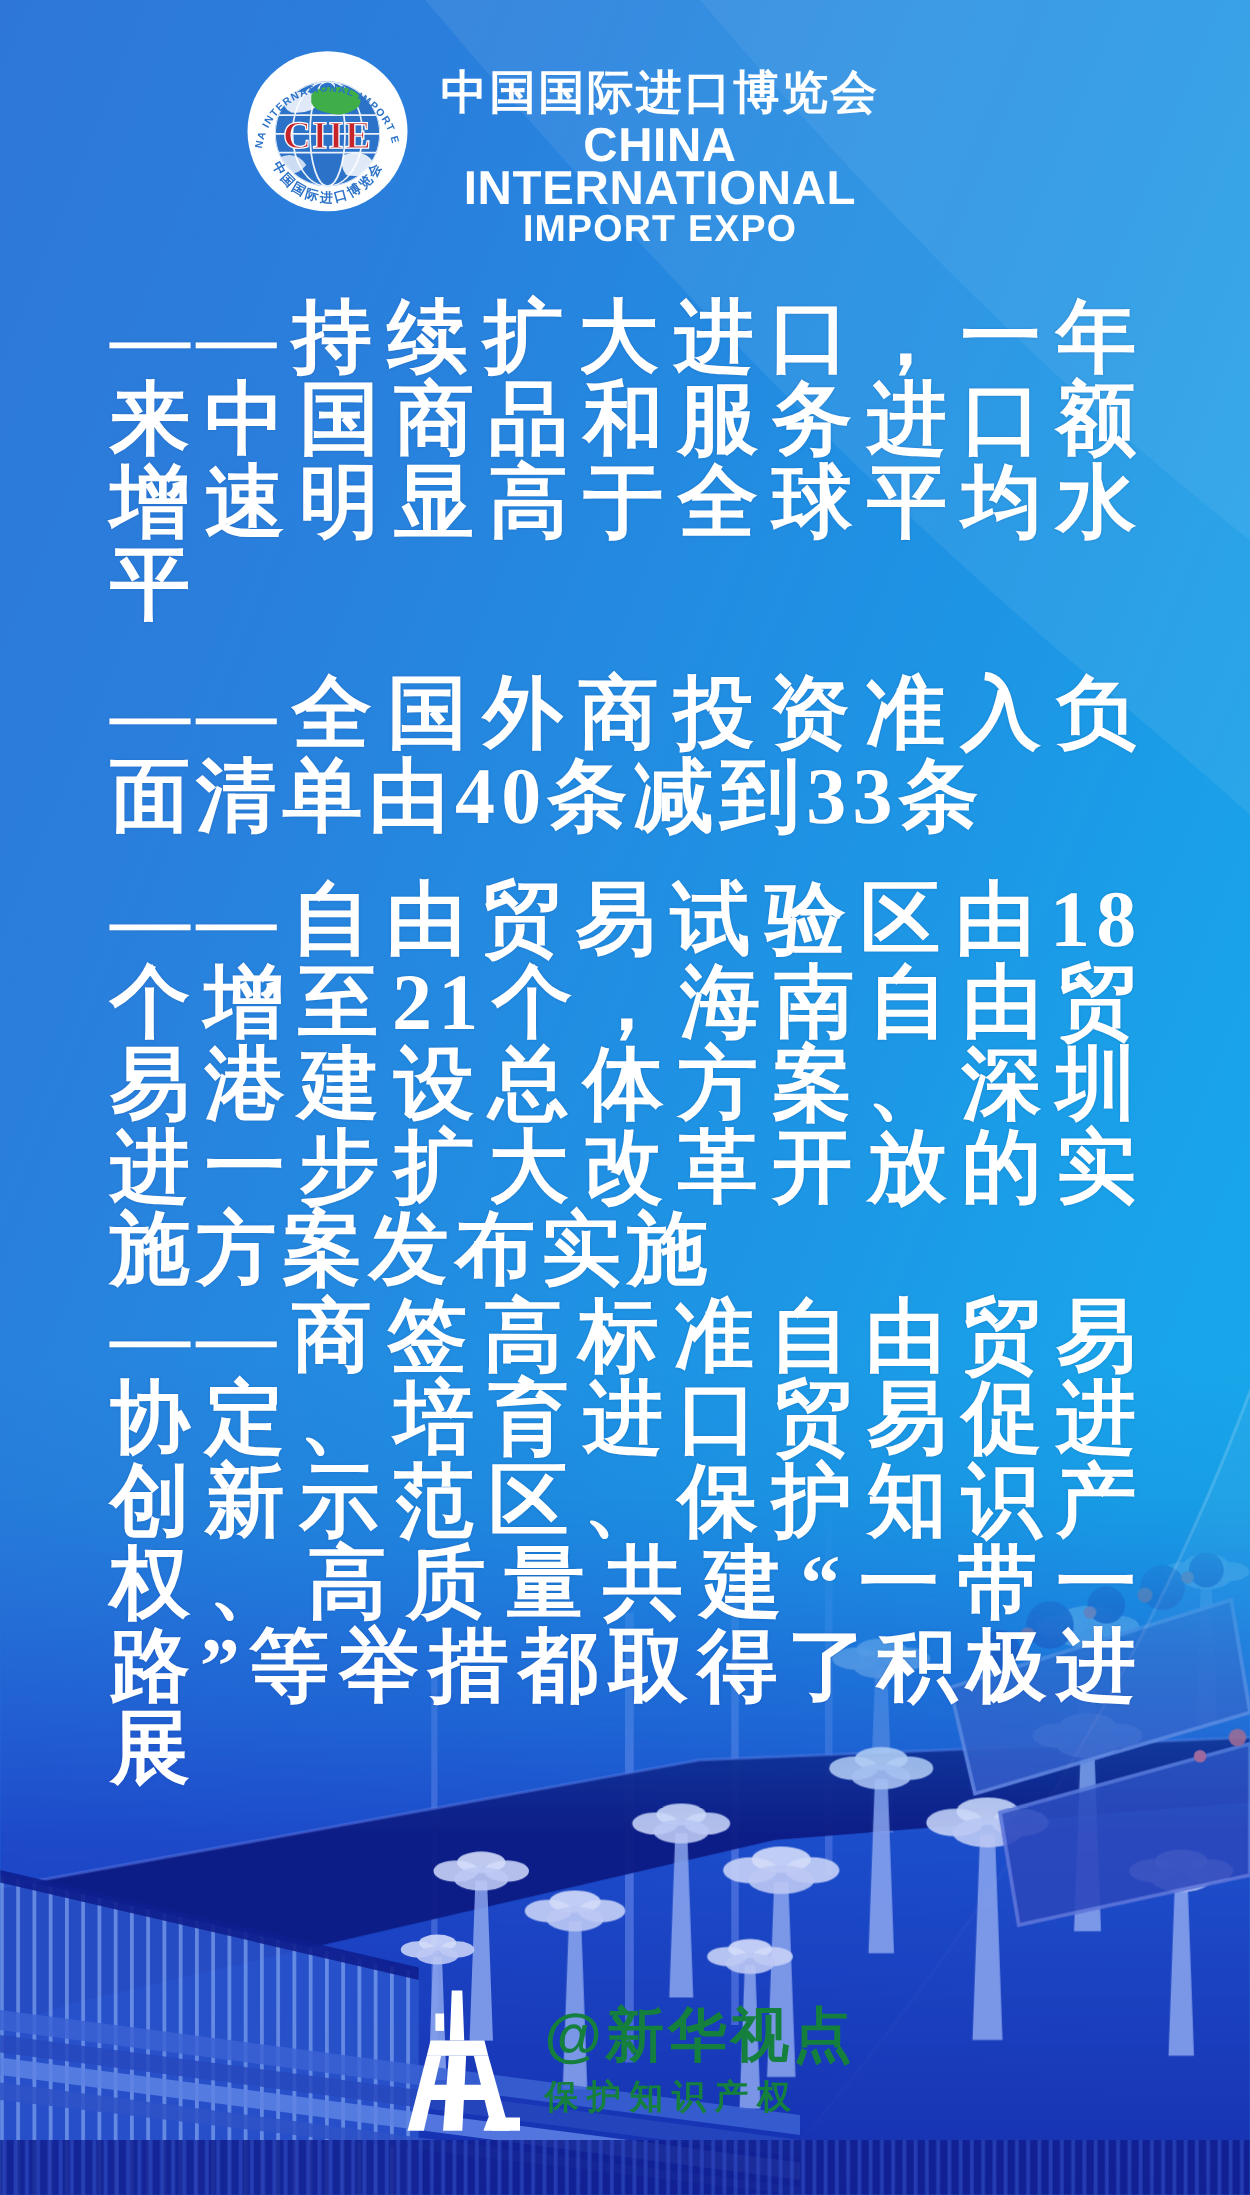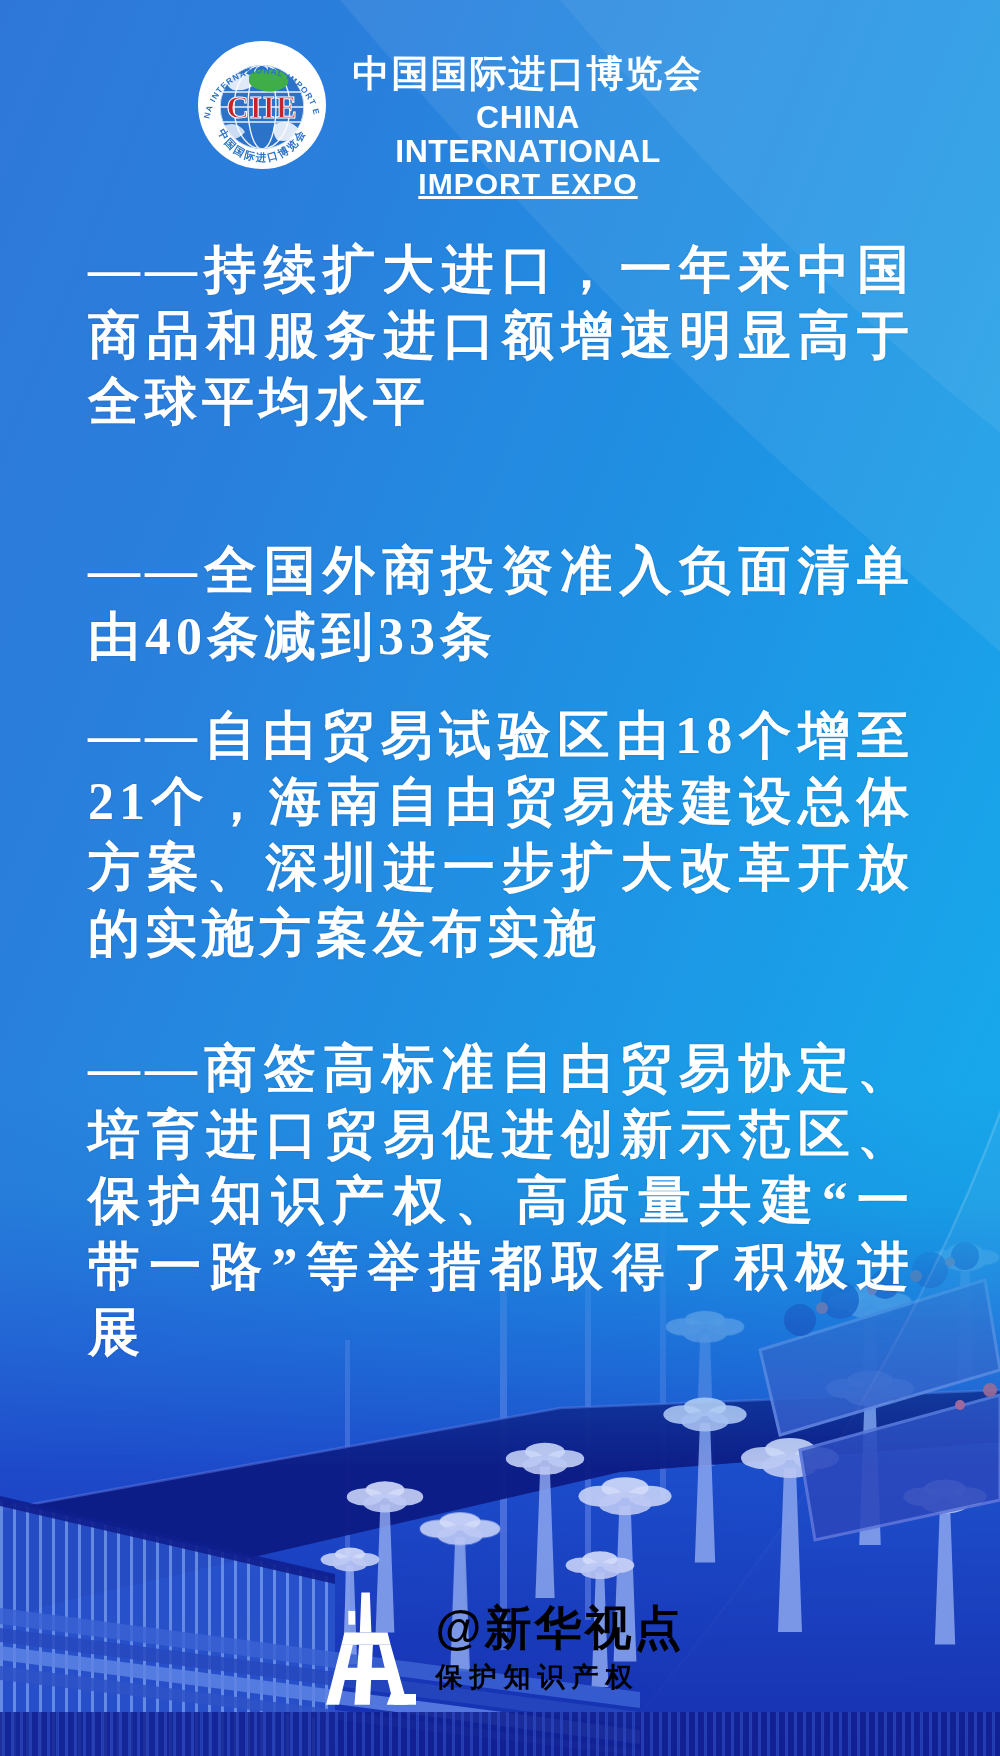--- a/index.html
+++ b/index.html
@@ -12,47 +12,47 @@
       linear-gradient(112deg, #2e77d8 0%, #2a7fdc 22%, #1e93e4 55%, #18a6ea 82%, #16abec 100%);
   }
   .layer{ position:absolute; left:0; top:0; width:1000px; height:1756px; }
   svg text{ font-family:"Liberation Sans","DejaVu Sans",sans-serif; }
 
   
   .header{ position:absolute; left:0; top:0; width:1000px; height:190px; z-index:6; }
   .ciie-logo{ position:absolute; left:197px; top:40px; width:130px; height:130px; }
   .brand{ position:absolute; left:348px; top:52px; width:360px; text-align:center; color:#fff; }
   .brand-cn{ font-size:37px; font-weight:bold; letter-spacing:2px; line-height:44px; white-space:nowrap; }
-  .brand-en1{ font-size:32px; font-weight:bold; letter-spacing:.5px; line-height:34px; margin-top:4px; }
-  .brand-en2{ font-size:30px; font-weight:bold; letter-spacing:1px; line-height:32px;text-decoration:underline; }
+  .brand-en1{ font-size:38px; font-weight:bold; letter-spacing:.5px; line-height:34px; margin-top:4px; }
+  .brand-en2{ font-size:30px; font-weight:bold; letter-spacing:1px; line-height:32px; }
 
   
   .bullet{
     position:absolute; left:88px; width:826px; z-index:5;
     color:#ffffff; font-family:"Liberation Serif","DejaVu Serif",serif;
-    font-weight:bold; font-size:52px; line-height:66px; letter-spacing:5px;
+    font-weight:bold; font-size:64px; line-height:66px; letter-spacing:5px;
     text-align:justify; text-justify:inter-character;
     text-shadow:0 0 2px rgba(10,40,120,.25);
   }
   .b1{ top:237px; } .b2{ top:538px; } .b3{ top:703px; } .b4{ top:1036px; }
 
   
   .swoosh{ z-index:1; pointer-events:none; }
 
   
   .photo-wrap{
     position:absolute; left:0; top:1200px; width:1000px; height:556px; z-index:2;
     -webkit-mask-image:linear-gradient(180deg, rgba(0,0,0,0) 0%, rgba(0,0,0,.55) 22%, #000 48%);
             mask-image:linear-gradient(180deg, rgba(0,0,0,0) 0%, rgba(0,0,0,.55) 22%, #000 48%);
   }
 
   
   .footer{
     position:absolute; left:0; top:1588px; width:1000px; z-index:7;
-    display:flex; justify-content:center; align-items:center; gap:20px; color:#000000;
+    display:flex; justify-content:center; align-items:center; gap:20px; color:#15803d;
   }
   .xinhua-mark{ width:100px; height:118px; flex:0 0 auto; }
   .weibo-handle{ font-size:47px; font-weight:bold; letter-spacing:3px; line-height:56px; }
   .weibo-sub{ font-size:27px; font-weight:bold; letter-spacing:7px; line-height:34px; margin-top:4px; }
 </style>
 </head>
 <body>
 
 <svg class="layer swoosh" viewBox="0 0 1000 1756" aria-hidden="true">
   <path d="M 340 0 Q 620 330 870 540 T 1010 680 L 1010 0 Z" fill="rgba(255,255,255,0.07)"></path>

